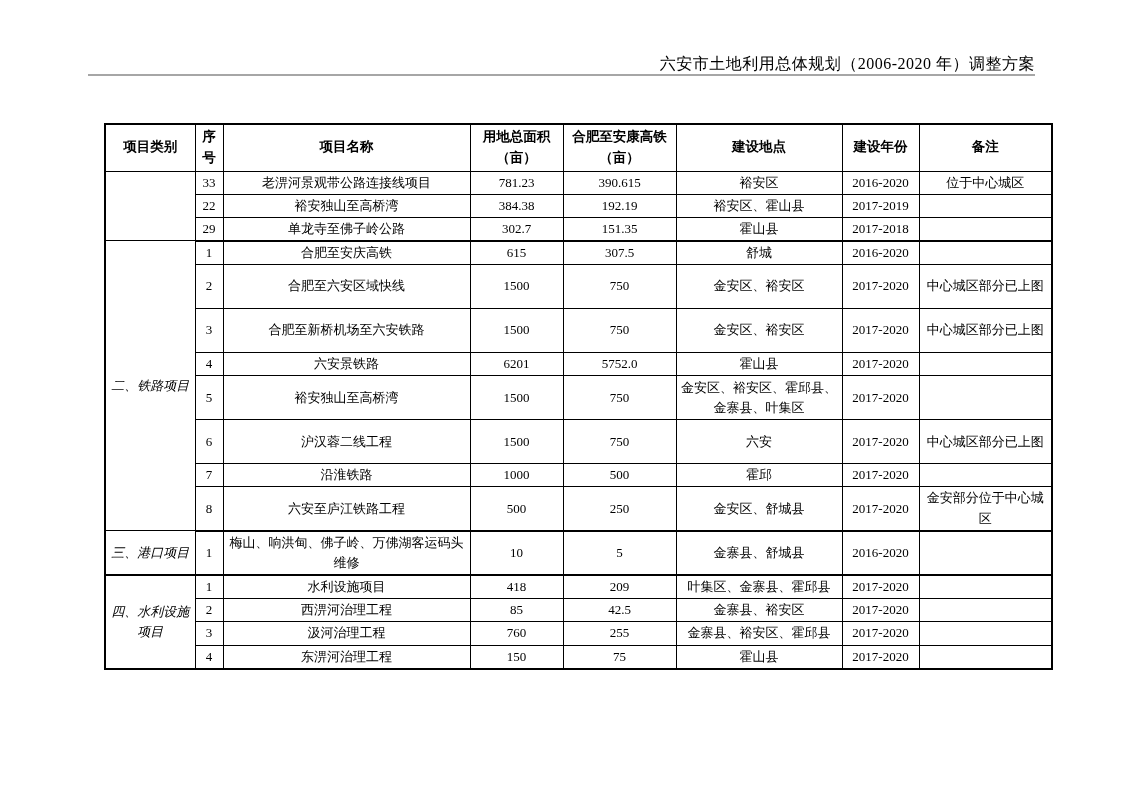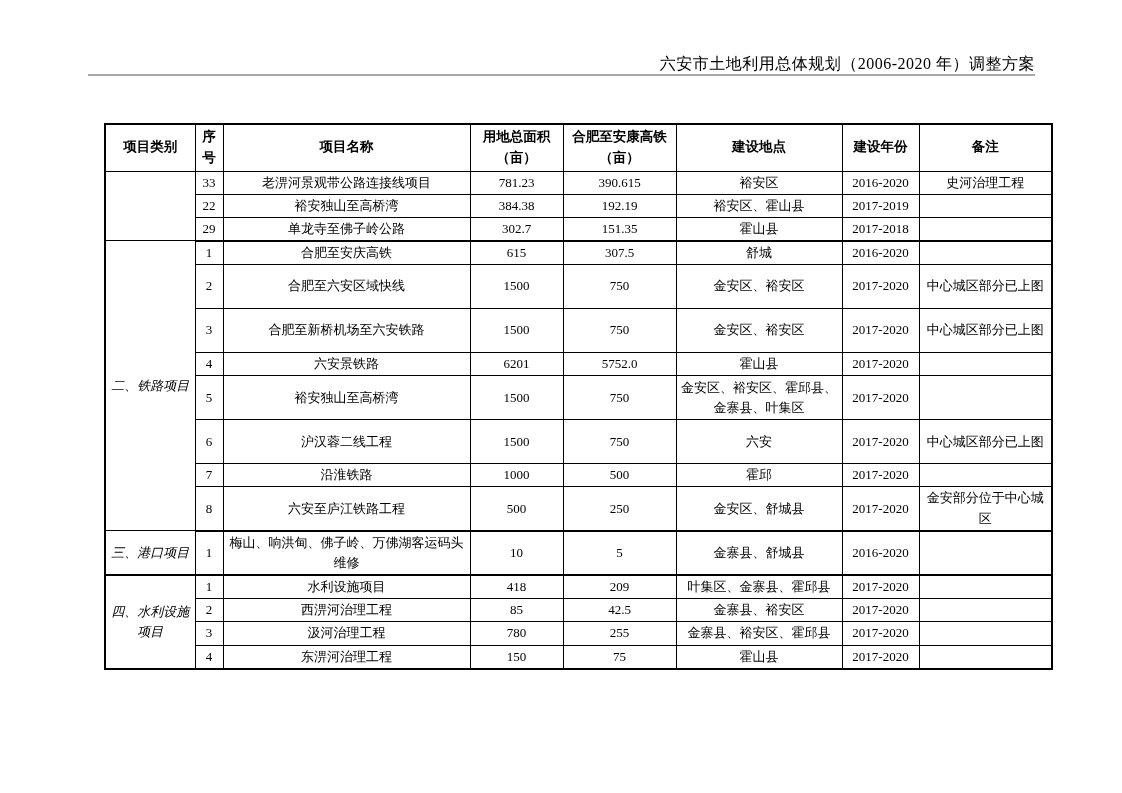--- a/index.html
+++ b/index.html
@@ -103,21 +103,21 @@
     <tbody>
 
       <tr class="h-s">
         <td class="cat group-end" rowspan="3"></td>
         <td>33</td>
         <td>老淠河景观带公路连接线项目</td>
         <td>781.23</td>
         <td>390.615</td>
         <td>裕安区</td>
         <td>2016-2020</td>
-        <td>史河治理工程</td>
+        <td>位于中心城区</td>
       </tr>
       <tr class="h-s">
         <td>22</td>
         <td>裕安独山至高桥湾</td>
         <td>384.38</td>
         <td>192.19</td>
         <td>裕安区、霍山县</td>
         <td>2017-2019</td>
         <td></td>
       </tr>
@@ -231,21 +231,21 @@
         <td>西淠河治理工程</td>
         <td>85</td>
         <td>42.5</td>
         <td>金寨县、裕安区</td>
         <td>2017-2020</td>
         <td></td>
       </tr>
       <tr class="h-s">
         <td>3</td>
         <td>汲河治理工程</td>
-        <td>780</td>
+        <td>760</td>
         <td>255</td>
         <td>金寨县、裕安区、霍邱县</td>
         <td>2017-2020</td>
         <td></td>
       </tr>
       <tr class="h-s">
         <td>4</td>
         <td>东淠河治理工程</td>
         <td>150</td>
         <td>75</td>

